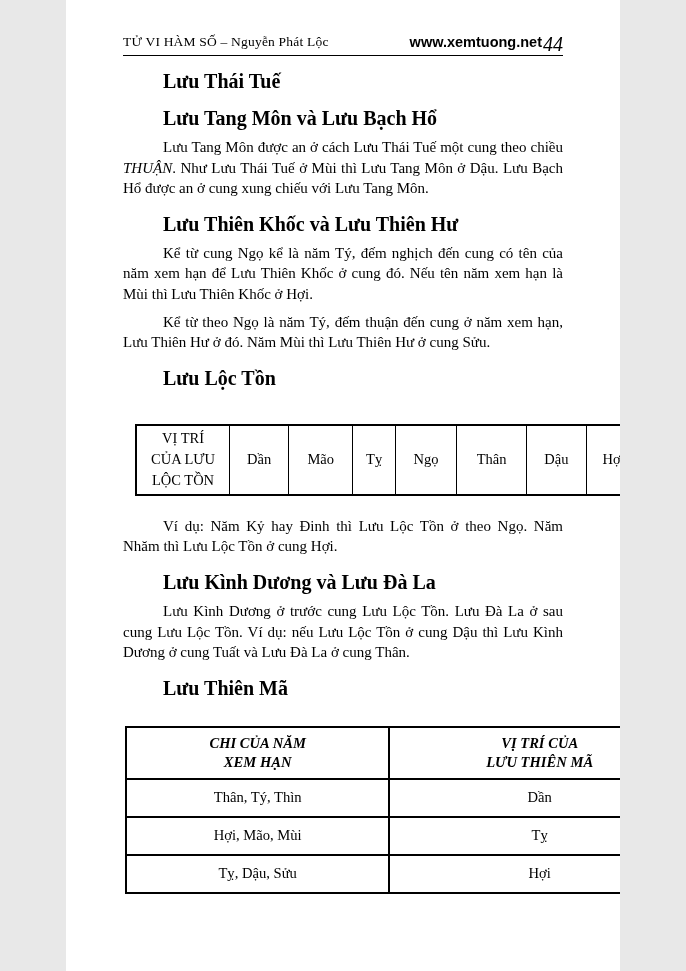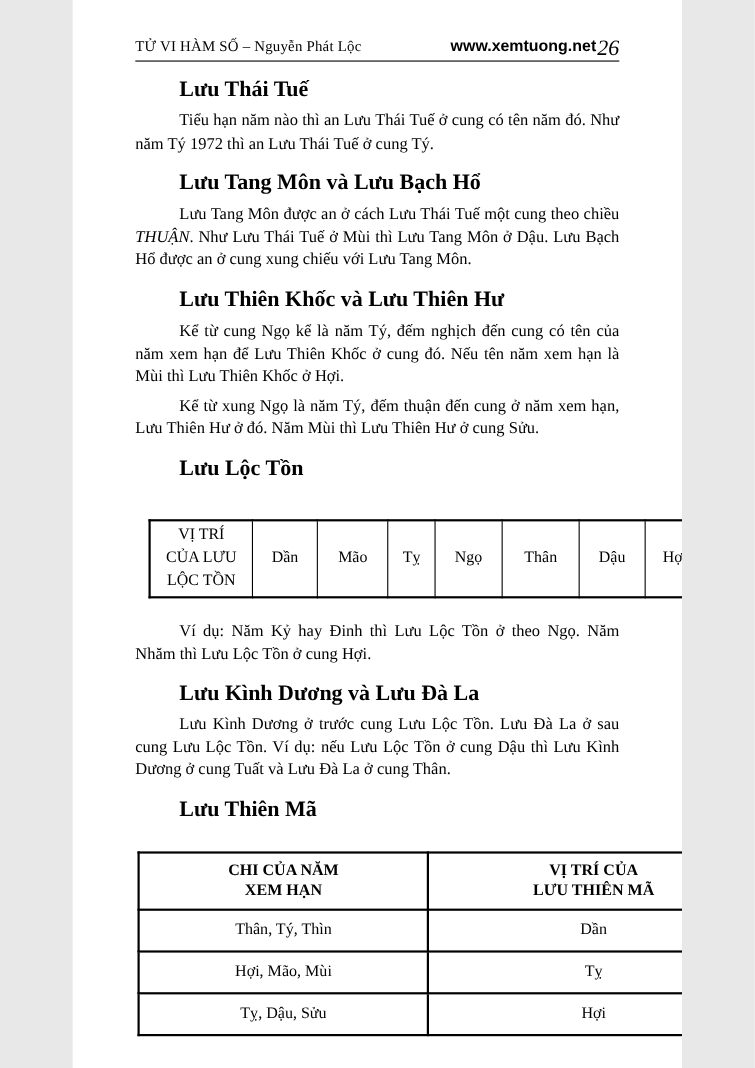--- a/index.html
+++ b/index.html
@@ -29,49 +29,48 @@
   }
   table.t1{border:2.4px solid #000;}
   table.t1 td.lab{width:88px;}
   .pre{white-space:pre-line;}
   
   table.t2{border-collapse:collapse;width:566px;margin:26px 0 0 2px;border:2.6px solid #000;}
   table.t2 td{
     border:2px solid #000;text-align:center;vertical-align:middle;
     font-size:14.6px;line-height:19px;padding:0 4px;
   }
-  table.t2 td.hd{height:50px;font-weight:bold;}
+  table.t2 td.hd{height:50px;font-weight:bold;font-style:italic;}
   table.t2 td.dt{height:36px;}
   table.t2 col.c1{width:46.7%;}
 </style>
 </head>
 <body>
 
 <div class="page">
 
   <div class="hdr">
     <span class="hdr-title">TỬ VI HÀM SỐ – Nguyễn Phát Lộc</span>
     <span class="hdr-right">
       <span class="hdr-site">www.xemtuong.net</span>
-      <span class="hdr-page">26</span>
+      <span class="hdr-page">44</span>
     </span>
   </div>
   <hr class="hdr-rule">
 
   <div class="content">
 
     <h3 class="sec">Lưu Thái Tuế</h3>
-    <p class="body">Tiểu hạn năm nào thì an Lưu Thái Tuế ở cung có tên năm đó. Như năm Tý 1972 thì an Lưu Thái Tuế ở cung Tý.</p>
 
     <h3 class="sec">Lưu Tang Môn và Lưu Bạch Hổ</h3>
     <p class="body"><span>Lưu Tang Môn được an ở cách Lưu Thái Tuế một cung theo chiều </span><span class="it">THUẬN</span><span>. Như Lưu Thái Tuế ở Mùi thì Lưu Tang Môn ở Dậu. Lưu Bạch Hổ được an ở cung xung chiếu với Lưu Tang Môn.</span></p>
 
     <h3 class="sec">Lưu Thiên Khốc và Lưu Thiên Hư</h3>
     <p class="body">Kể từ cung Ngọ kể là năm Tý, đếm nghịch đến cung có tên của năm xem hạn để Lưu Thiên Khốc ở cung đó. Nếu tên năm xem hạn là Mùi thì Lưu Thiên Khốc ở Hợi.</p>
-    <p class="body">Kể từ xung Ngọ là năm Tý, đếm thuận đến cung ở năm xem hạn, Lưu Thiên Hư ở đó. Năm Mùi thì Lưu Thiên Hư ở cung Sửu.</p>
+    <p class="body">Kể từ theo Ngọ là năm Tý, đếm thuận đến cung ở năm xem hạn, Lưu Thiên Hư ở đó. Năm Mùi thì Lưu Thiên Hư ở cung Sửu.</p>
 
     <h3 class="sec">Lưu Lộc Tồn</h3>
 
     <table class="t1">
       <tbody>
       <tr>
         <td class="lab pre">VỊ TRÍ
 CỦA LƯU
 LỘC TỒN</td>
         <td>Dần</td>

